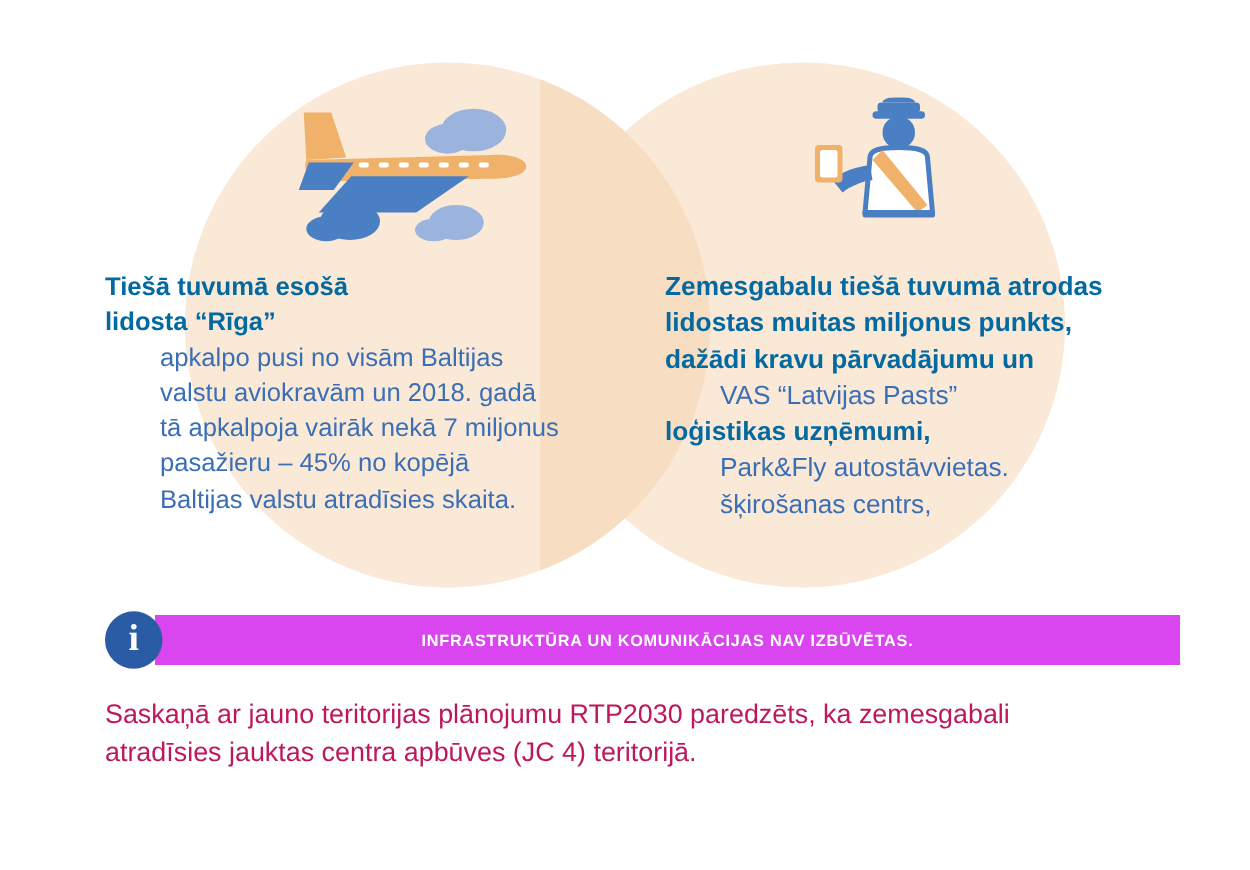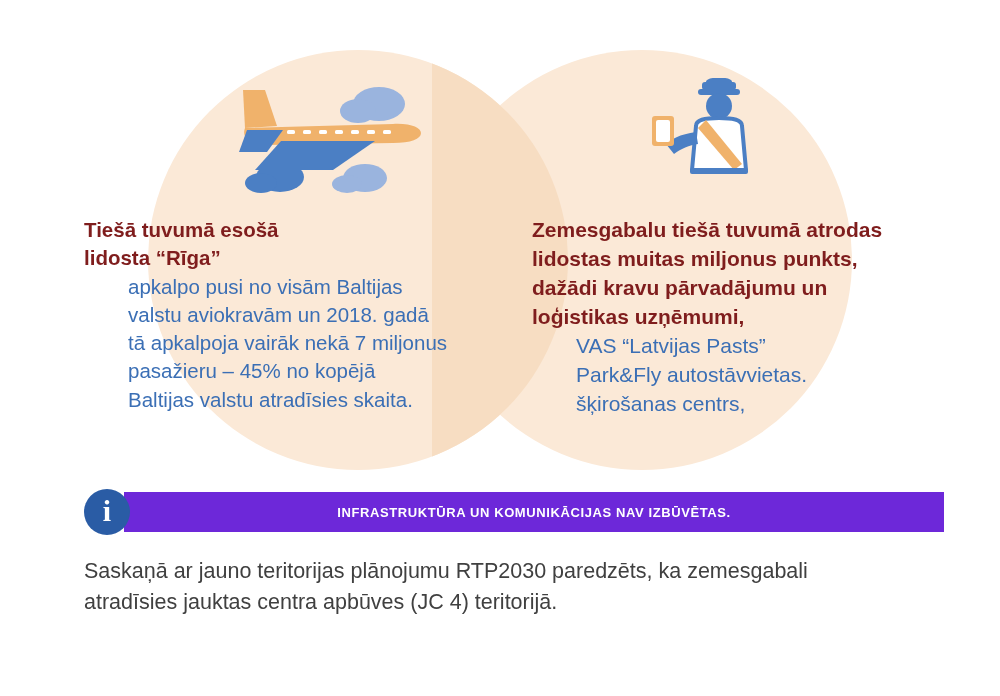--- a/index.html
+++ b/index.html
@@ -76,21 +76,21 @@
   }
 
   
   .textblock {
     position: absolute;
     color: #2d5ca8;
     line-height: 1.38;
   }
   .textblock .bold {
     font-weight: bold;
-    color: #7f1d1d;
+    color: #0369a1;
   }
   .textblock .reg {
     font-weight: normal;
     color: #3b6fb5;
     margin-left: 44px;
   }
   .tb-left {
     left: 84px;
     top: 216px;
     width: 400px;
@@ -114,21 +114,21 @@
     top: 492px;
     width: 860px;
     height: 40px;
   }
   .infobar-band {
     position: absolute;
     left: 40px;
     top: 0;
     width: 820px;
     height: 40px;
-    background: #6d28d9;
+    background: #d946ef;
     display: flex;
     align-items: center;
     justify-content: center;
   }
   .infobar-text {
     color: #ffffff;
     font-size: 13px;
     font-weight: bold;
     letter-spacing: 0.6px;
     text-align: center;
@@ -153,21 +153,21 @@
     line-height: 1;
     margin-top: -2px;
   }
 
   
   .footer {
     position: absolute;
     left: 84px;
     top: 556px;
     width: 880px;
-    color: #404040;
+    color: #be185d;
     font-size: 21.5px;
     line-height: 1.45;
   }
   .footer .f-line {
     display: block;
     white-space: nowrap;
   }
 </style>
 </head>
 <body>
@@ -239,22 +239,22 @@
     <span class="tb-line reg">valstu aviokravām un 2018. gadā</span>
     <span class="tb-line reg">tā apkalpoja vairāk nekā 7 miljonus</span>
     <span class="tb-line reg">pasažieru – 45% no kopējā</span>
     <span class="tb-line reg">Baltijas valstu atradīsies skaita.</span>
   </div>
 
   <div class="textblock tb-right">
     <span class="tb-line bold">Zemesgabalu tiešā tuvumā atrodas</span>
     <span class="tb-line bold">lidostas muitas miljonus punkts,</span>
     <span class="tb-line bold">dažādi kravu pārvadājumu un</span>
+    <span class="tb-line reg">VAS “Latvijas Pasts”</span>
     <span class="tb-line bold">loģistikas uzņēmumi,</span>
-    <span class="tb-line reg">VAS “Latvijas Pasts”</span>
     <span class="tb-line reg">Park&amp;Fly autostāvvietas.</span>
     <span class="tb-line reg">šķirošanas centrs,</span>
   </div>
 
   <div class="infobar">
     <div class="infobar-band">
       <span class="infobar-text">INFRASTRUKTŪRA UN KOMUNIKĀCIJAS NAV IZBŪVĒTAS.</span>
     </div>
   </div>
   <div class="info-circle">

